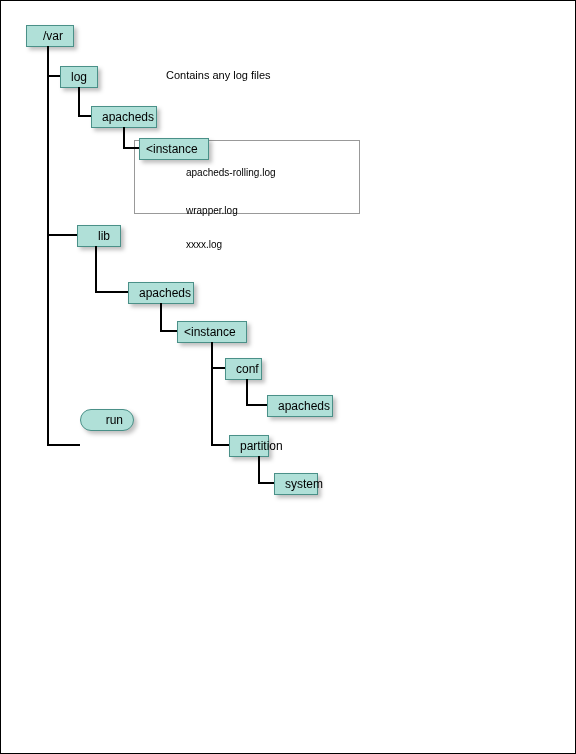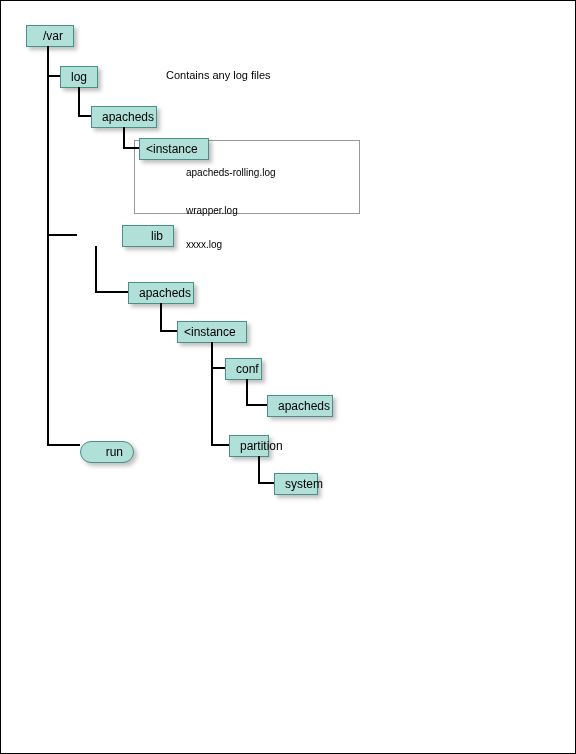--- a/index.html
+++ b/index.html
@@ -64,35 +64,35 @@
   <div class="node" style="left:90px; top:105px; width:66px;">apacheds</div>
 
   <div class="file-box" style="left:133px; top:139px; width:226px; height:74px;"></div>
 
   <div class="node" style="left:138px; top:137px; width:70px; text-align:left; padding:3px 6px;">&lt;instance</div>
 
   <div class="file-item" style="left:185px; top:166px;">apacheds-rolling.log</div>
   <div class="file-item" style="left:185px; top:180px;margin-top:24px;">wrapper.log</div>
   <div class="file-item" style="left:185px; top:194px;margin-top:44px;">xxxx.log</div>
 
-  <div class="node" style="left:76px; top:224px; width:52px;margin-left:45px;">lib</div>
+  <div class="node" style="left:76px; top:224px; width:44px;">lib</div>
 
   <div class="node" style="left:127px; top:281px; width:66px;">apacheds</div>
 
   <div class="node" style="left:176px; top:320px; width:70px; text-align:left; padding:3px 6px;">&lt;instance</div>
 
   <div class="node" style="left:224px; top:357px; width:37px;">conf</div>
 
   <div class="node" style="left:266px; top:394px; width:66px;">apacheds</div>
 
   <div class="node" style="left:228px; top:434px; width:40px;">partition</div>
 
   <div class="node" style="left:273px; top:472px; width:44px;">system</div>
 
-  <div class="node" style="left:79px; top:440px; width:54px;border-radius:11px;">run</div>
+  <div class="node" style="left:79px; top:408px; width:54px;border-radius:11px;">run</div>
 
   <div class="line" style="left:46px; top:45px; width:2px; height:30px;"></div>
   <div class="line" style="left:46px; top:74px; width:13px; height:2px;"></div>
 
   <div class="line" style="left:46px; top:75px; width:2px; height:368px;"></div>
 
   <div class="line" style="left:46px; top:233px; width:30px; height:2px;"></div>
 
   <div class="line" style="left:46px; top:443px; width:33px; height:2px;"></div>
 

